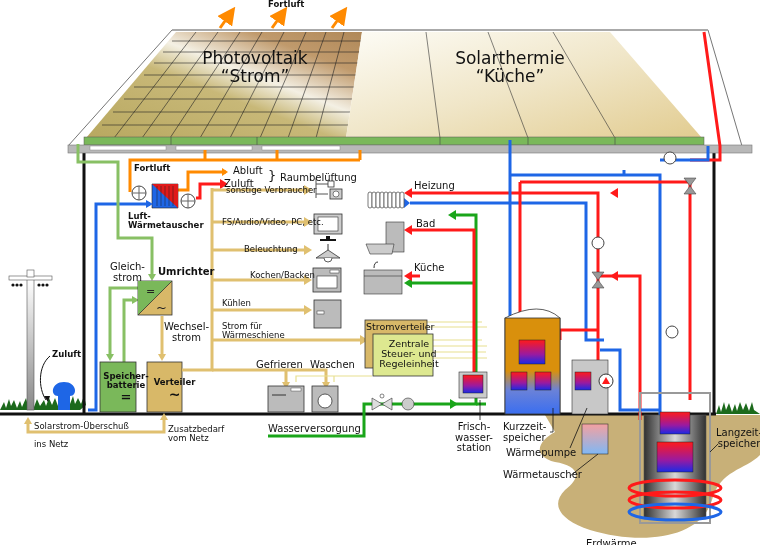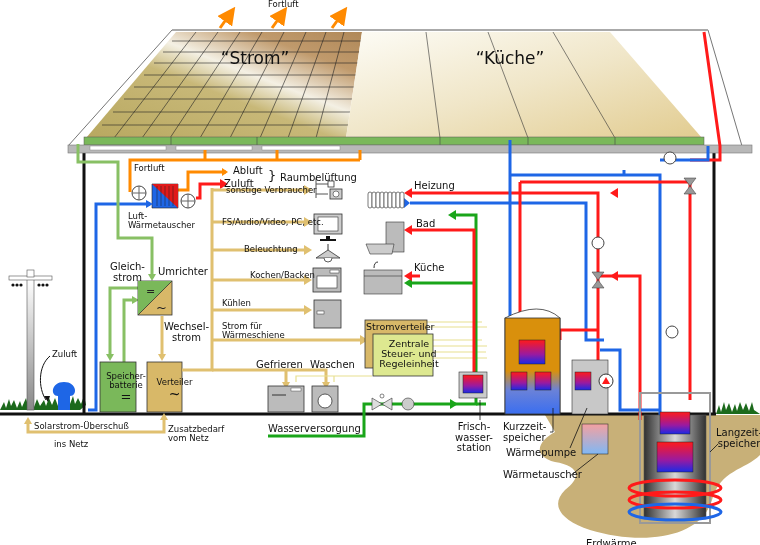--- a/index.html
+++ b/index.html
@@ -1,21 +1,21 @@
 <!DOCTYPE html>
 <html><head>
 <meta charset="utf-8">
 <style>
   html,body{margin:0;padding:0;background:#ffffff;}
   body{width:760px;height:545px;overflow:hidden;font-family:"DejaVu Sans","Liberation Sans",sans-serif;}
   #stage{position:relative;width:760px;height:545px;}
   svg{position:absolute;left:0;top:0;}
   .lbl{position:absolute;font-family:"DejaVu Sans",sans-serif;font-size:10px;color:#111;white-space:nowrap;line-height:1.05;}
   .sm{font-size:8.5px;}
-  .bold{font-weight:normal;}
+  .bold{font-weight:bold;}
   .big{font-size:17px;text-align:center;color:#111;}
   .ctr{text-align:center;}
 </style>
 </head>
 <body>
 
 <div id="stage">
 <svg width="760" height="545" viewBox="0 0 760 545">
   <defs>
     <linearGradient id="pvGrad" x1="0" y1="1" x2="1" y2="0">
@@ -388,23 +388,25 @@
   <g stroke="#111" stroke-width="0.8" fill="none">
     <line x1="480" y1="400" x2="480" y2="420"></line>
     <path d="M553,408 L553,432 L550,432"></path>
     <path d="M587,408 L570,448"></path>
     <path d="M598,454 L570,476"></path>
     <path d="M710,452 L718,444"></path>
   </g>
 </svg>
 
 <div class="lbl big" style="left:200px;top:50px;width:110px;">
+  <div>Photovoltaik</div>
   <div>“Strom”</div>
 </div>
 <div class="lbl big" style="left:450px;top:50px;width:120px;">
+  <div>Solarthermie</div>
   <div>“Küche”</div>
 </div>
 <div class="lbl sm bold" style="left:268px;top:0px;">Fortluft</div>
 
 <div class="lbl sm bold" style="left:134px;top:164px;">Fortluft</div>
 <div class="lbl" style="left:233px;top:166px;">Abluft</div>
 <div class="lbl" style="left:224px;top:179px;">Zuluft</div>
 <div class="lbl" style="left:268px;top:169px;font-size:13px;">}</div>
 <div class="lbl" style="left:280px;top:173px;">Raumbelüftung</div>
 <div class="lbl sm bold ctr" style="left:128px;top:212px;">
@@ -436,21 +438,21 @@
   <div>batterie</div>
   <div style="font-size:13px;">=</div>
 </div>
 <div class="lbl sm bold ctr" style="left:147px;top:378px;width:55px;">
   <div>Verteiler</div>
   <div style="font-size:14px;">~</div>
 </div>
 
 <div class="lbl sm bold" style="left:52px;top:350px;">Zuluft</div>
 <div class="lbl sm" style="left:34px;top:422px;">Solarstrom-Überschuß</div>
-<div class="lbl sm" style="left:34px;top:440px;margin-left:20px;">ins Netz</div>
+<div class="lbl sm" style="left:34px;top:440px;">ins Netz</div>
 <div class="lbl sm" style="left:168px;top:425px;">
   <div>Zusatzbedarf</div>
   <div>vom Netz</div>
 </div>
 
 <div class="lbl" style="left:366px;top:322px;font-size:9.5px;">Stromverteiler</div>
 <div class="lbl ctr" style="left:373px;top:339px;width:72px;font-size:9.5px;">
   <div>Zentrale</div>
   <div>Steuer- und</div>
   <div>Regeleinheit</div>

